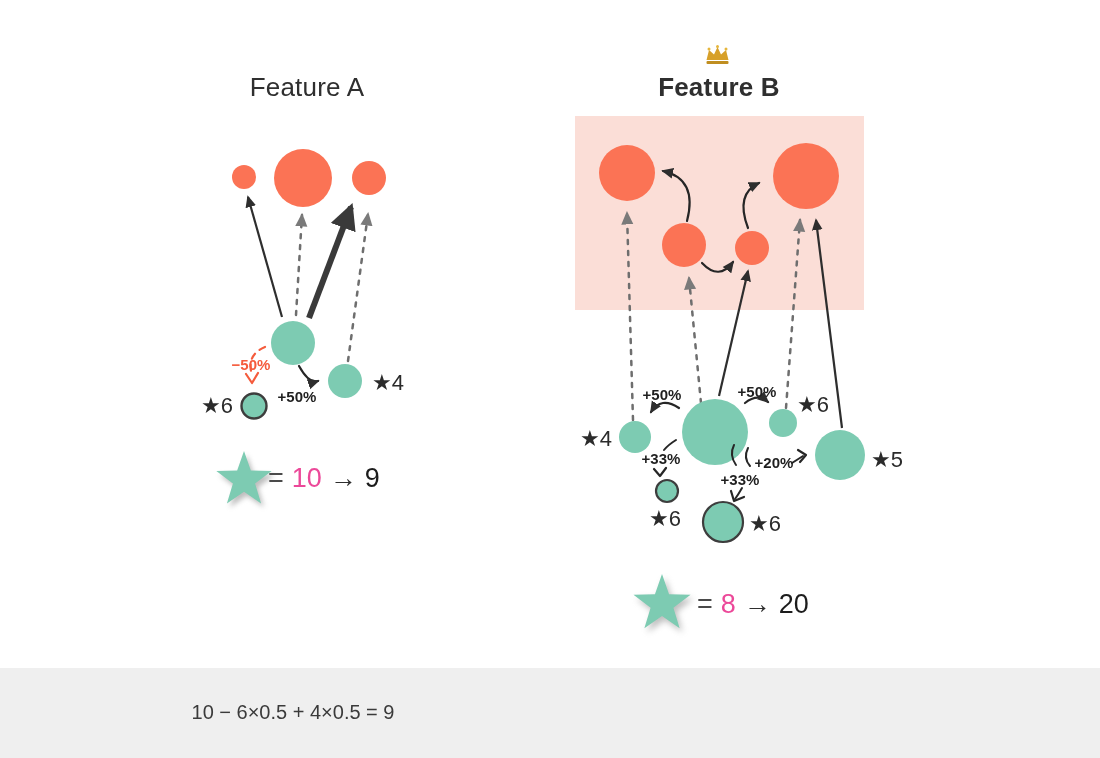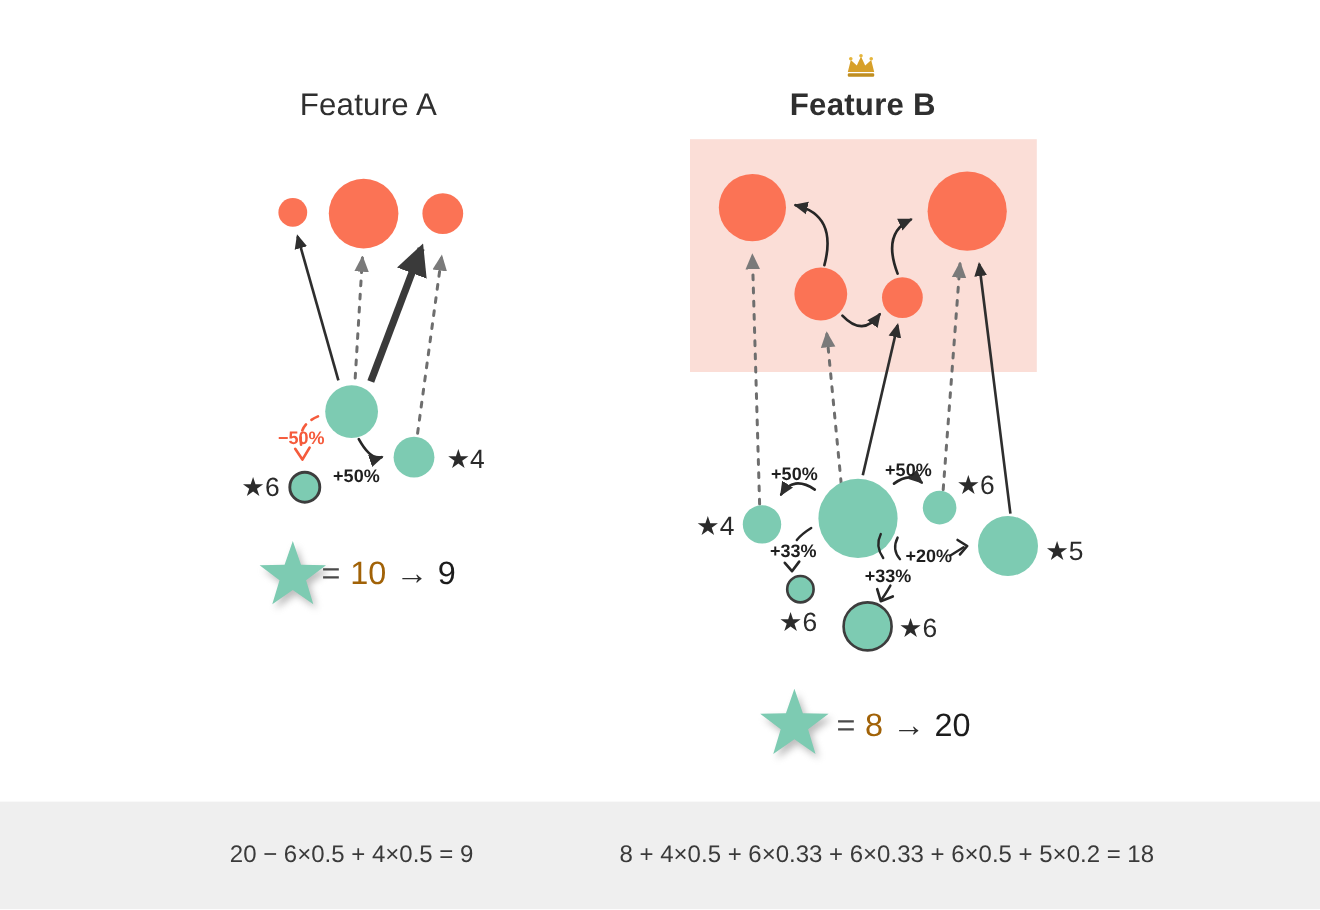--- a/index.html
+++ b/index.html
@@ -3,21 +3,21 @@
 <meta charset="utf-8">
 <style>
   html,body { margin:0; padding:0; background:#ffffff; }
   body { width:1100px; height:758px; font-family:"Liberation Sans","DejaVu Sans",sans-serif; }
   #stage { position:relative; width:1100px; height:758px; overflow:hidden; background:#ffffff; }
   .abs { position:absolute; }
   .title { width:300px; text-align:center; font-size:26px; color:#2f2f2f; letter-spacing:0.2px; }
   .crown-wrap { width:27px; height:21px; }
   .legend-row { display:flex; align-items:baseline; gap:8px; font-size:27px; }
   .legend-eq   { color:#4a4a4a; }
-  .legend-from { color:#a16207; }
+  .legend-from { color:#ec4899; }
   .legend-arrow{ color:#2e2e2e; }
   .legend-to   { color:#1c1c1c; }
   #footer { position:absolute; left:0; top:668px; width:1100px; height:90px; background:#efefef; }
   .formula { position:absolute; top:33px; width:500px; text-align:center; font-size:20px; color:#3a3a3a; }
   #formula-a { left:43px; }
   #formula-b { left:489px; }
   svg text { font-family:"Liberation Sans","DejaVu Sans",sans-serif; }
   .pct { font-size:15px; font-weight:600; fill:#1f1f1f; }
   .pct-neg { font-size:15px; font-weight:600; fill:#f55b3c; }
   .starlab { font-size:22px; fill:#2b2b2b; }
@@ -144,17 +144,16 @@
   </div>
 
   <div class="abs legend-row" style="left:697px; top:589px;">
     <span class="legend-eq">=</span>
     <span class="legend-from">8</span>
     <span class="legend-arrow">→</span>
     <span class="legend-to">20</span>
   </div>
 
   <div id="footer">
-    <div id="formula-a" class="formula">20 − 6×0.5 + 4×0.5 = 9</div>
-    <div id="formula-b" class="formula">8 + 4×0.5 + 6×0.33 + 6×0.33 + 6×0.5 + 5×0.2 = 18</div>
+    <div id="formula-a" class="formula">10 − 6×0.5 + 4×0.5 = 9</div>
   </div>
 
 </div>
 
 </body></html>

